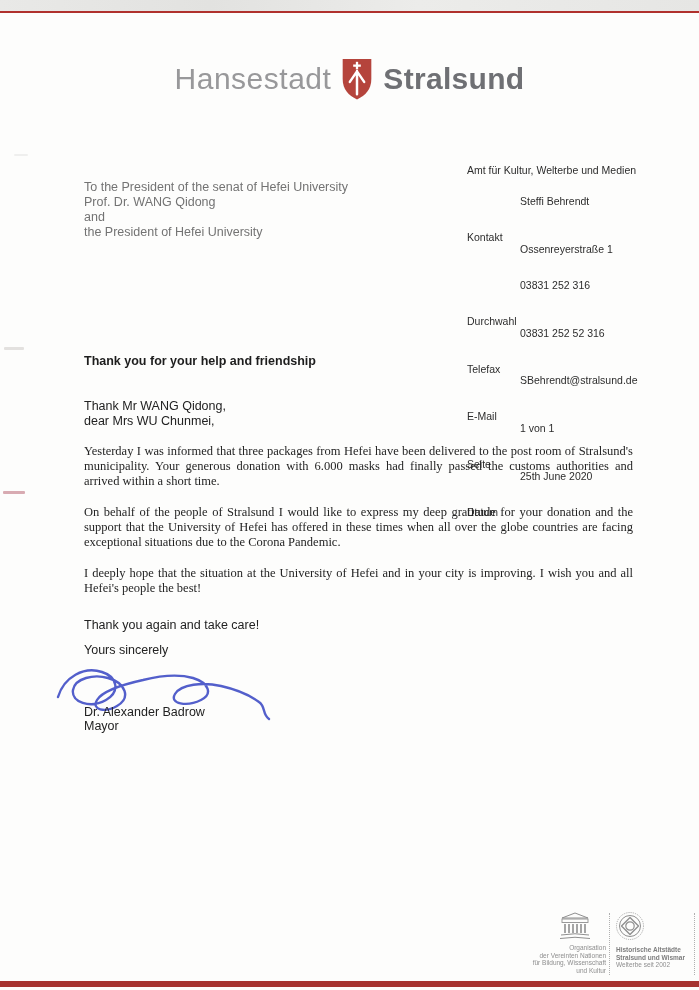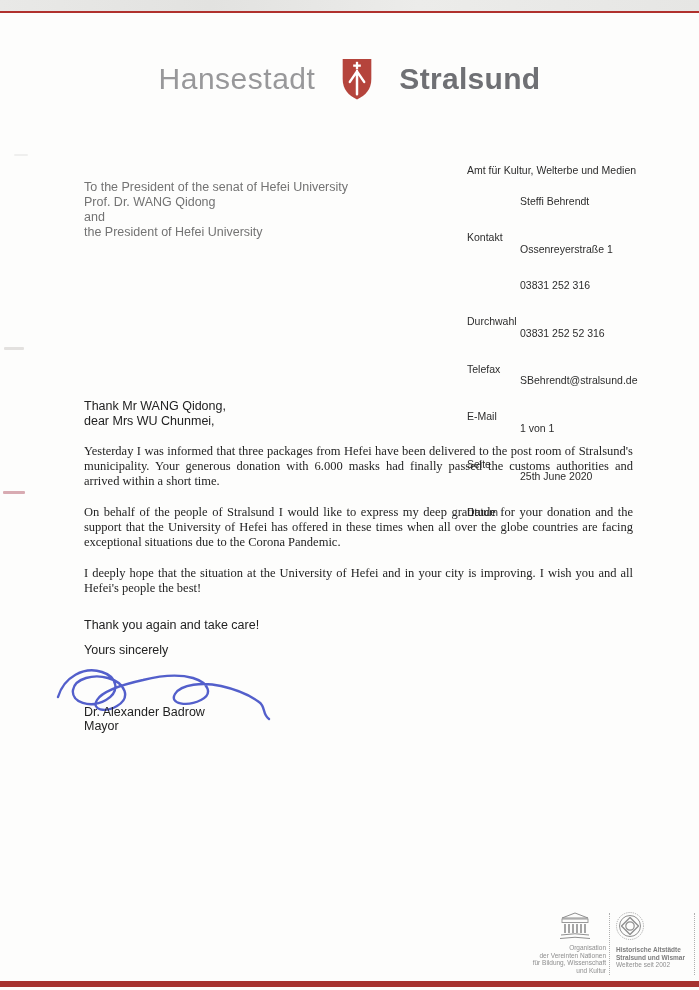--- a/index.html
+++ b/index.html
@@ -13,21 +13,21 @@
     background:linear-gradient(90deg,#e9e9e7,#e2e2e0 30%,#ececea 60%,#e6e6e4); }
   .top-red-line { position:absolute; left:0; top:11px; width:699px; height:2px; background:#b0312d; }
   .bottom-red-band { position:absolute; left:0; top:981px; width:699px; height:6px; background:#a63330; }
   .fold-mark { position:absolute; border-radius:1px; }
   .fold-1 { left:14px; top:154px; width:14px; height:2px; background:#efefee; }
   .fold-2 { left:4px;  top:347px; width:20px; height:3px; background:#e3e1df; }
   .fold-3 { left:3px;  top:491px; width:22px; height:3px; background:#d8abb2; }
 
   
   .brand-row { position:absolute; left:0; top:56px; width:699px; height:46px;
-    display:flex; align-items:center; justify-content:center; gap:25px; }
+    display:flex; align-items:center; justify-content:center; gap:9px; }
   .brand-light { font-size:30px; font-weight:400; color:#98989a; letter-spacing:0.5px; }
   .brand-bold  { font-size:30px; font-weight:700; color:#6f7074; letter-spacing:0.3px; }
   .crest { width:34px; height:42px; }
   .brand-sub { position:absolute; left:0; top:102px; width:699px; text-align:center;
     font-size:13px; color:#8d8d8f; letter-spacing:2.5px; }
 
   
   .recipient { position:absolute; left:84px; top:180px; font-size:12.5px; line-height:15px; color:#737373; }
 
   
@@ -115,20 +115,21 @@
     <div class="crow">
       <span class="clabel">Seite</span>
       <span class="cvalue">1 von 1</span>
     </div>
     <div class="crow">
       <span class="clabel">Datum</span>
       <span class="cvalue">25th June 2020</span>
     </div>
   </div>
 
+  <div class="subject">Thank you for your help and friendship</div>
 
   <div class="salutation">
     <div>Thank Mr WANG Qidong,</div>
     <div>dear Mrs WU Chunmei,</div>
   </div>
 
   <div class="para p1">Yesterday I was informed that three packages from Hefei have been delivered to the post room of Stralsund's municipality. Your generous donation with 6.000 masks had finally passed the customs authorities and arrived within a short time.</div>
   <div class="para p2">On behalf of the people of Stralsund I would like to express my deep gratitude for your donation and the support that the University of Hefei has offered in these times when all over the globe countries are facing exceptional situations due to the Corona Pandemic.</div>
   <div class="para p3">I deeply hope that the situation at the University of Hefei and in your city is improving. I wish you and all Hefei's people the best!</div>
 

